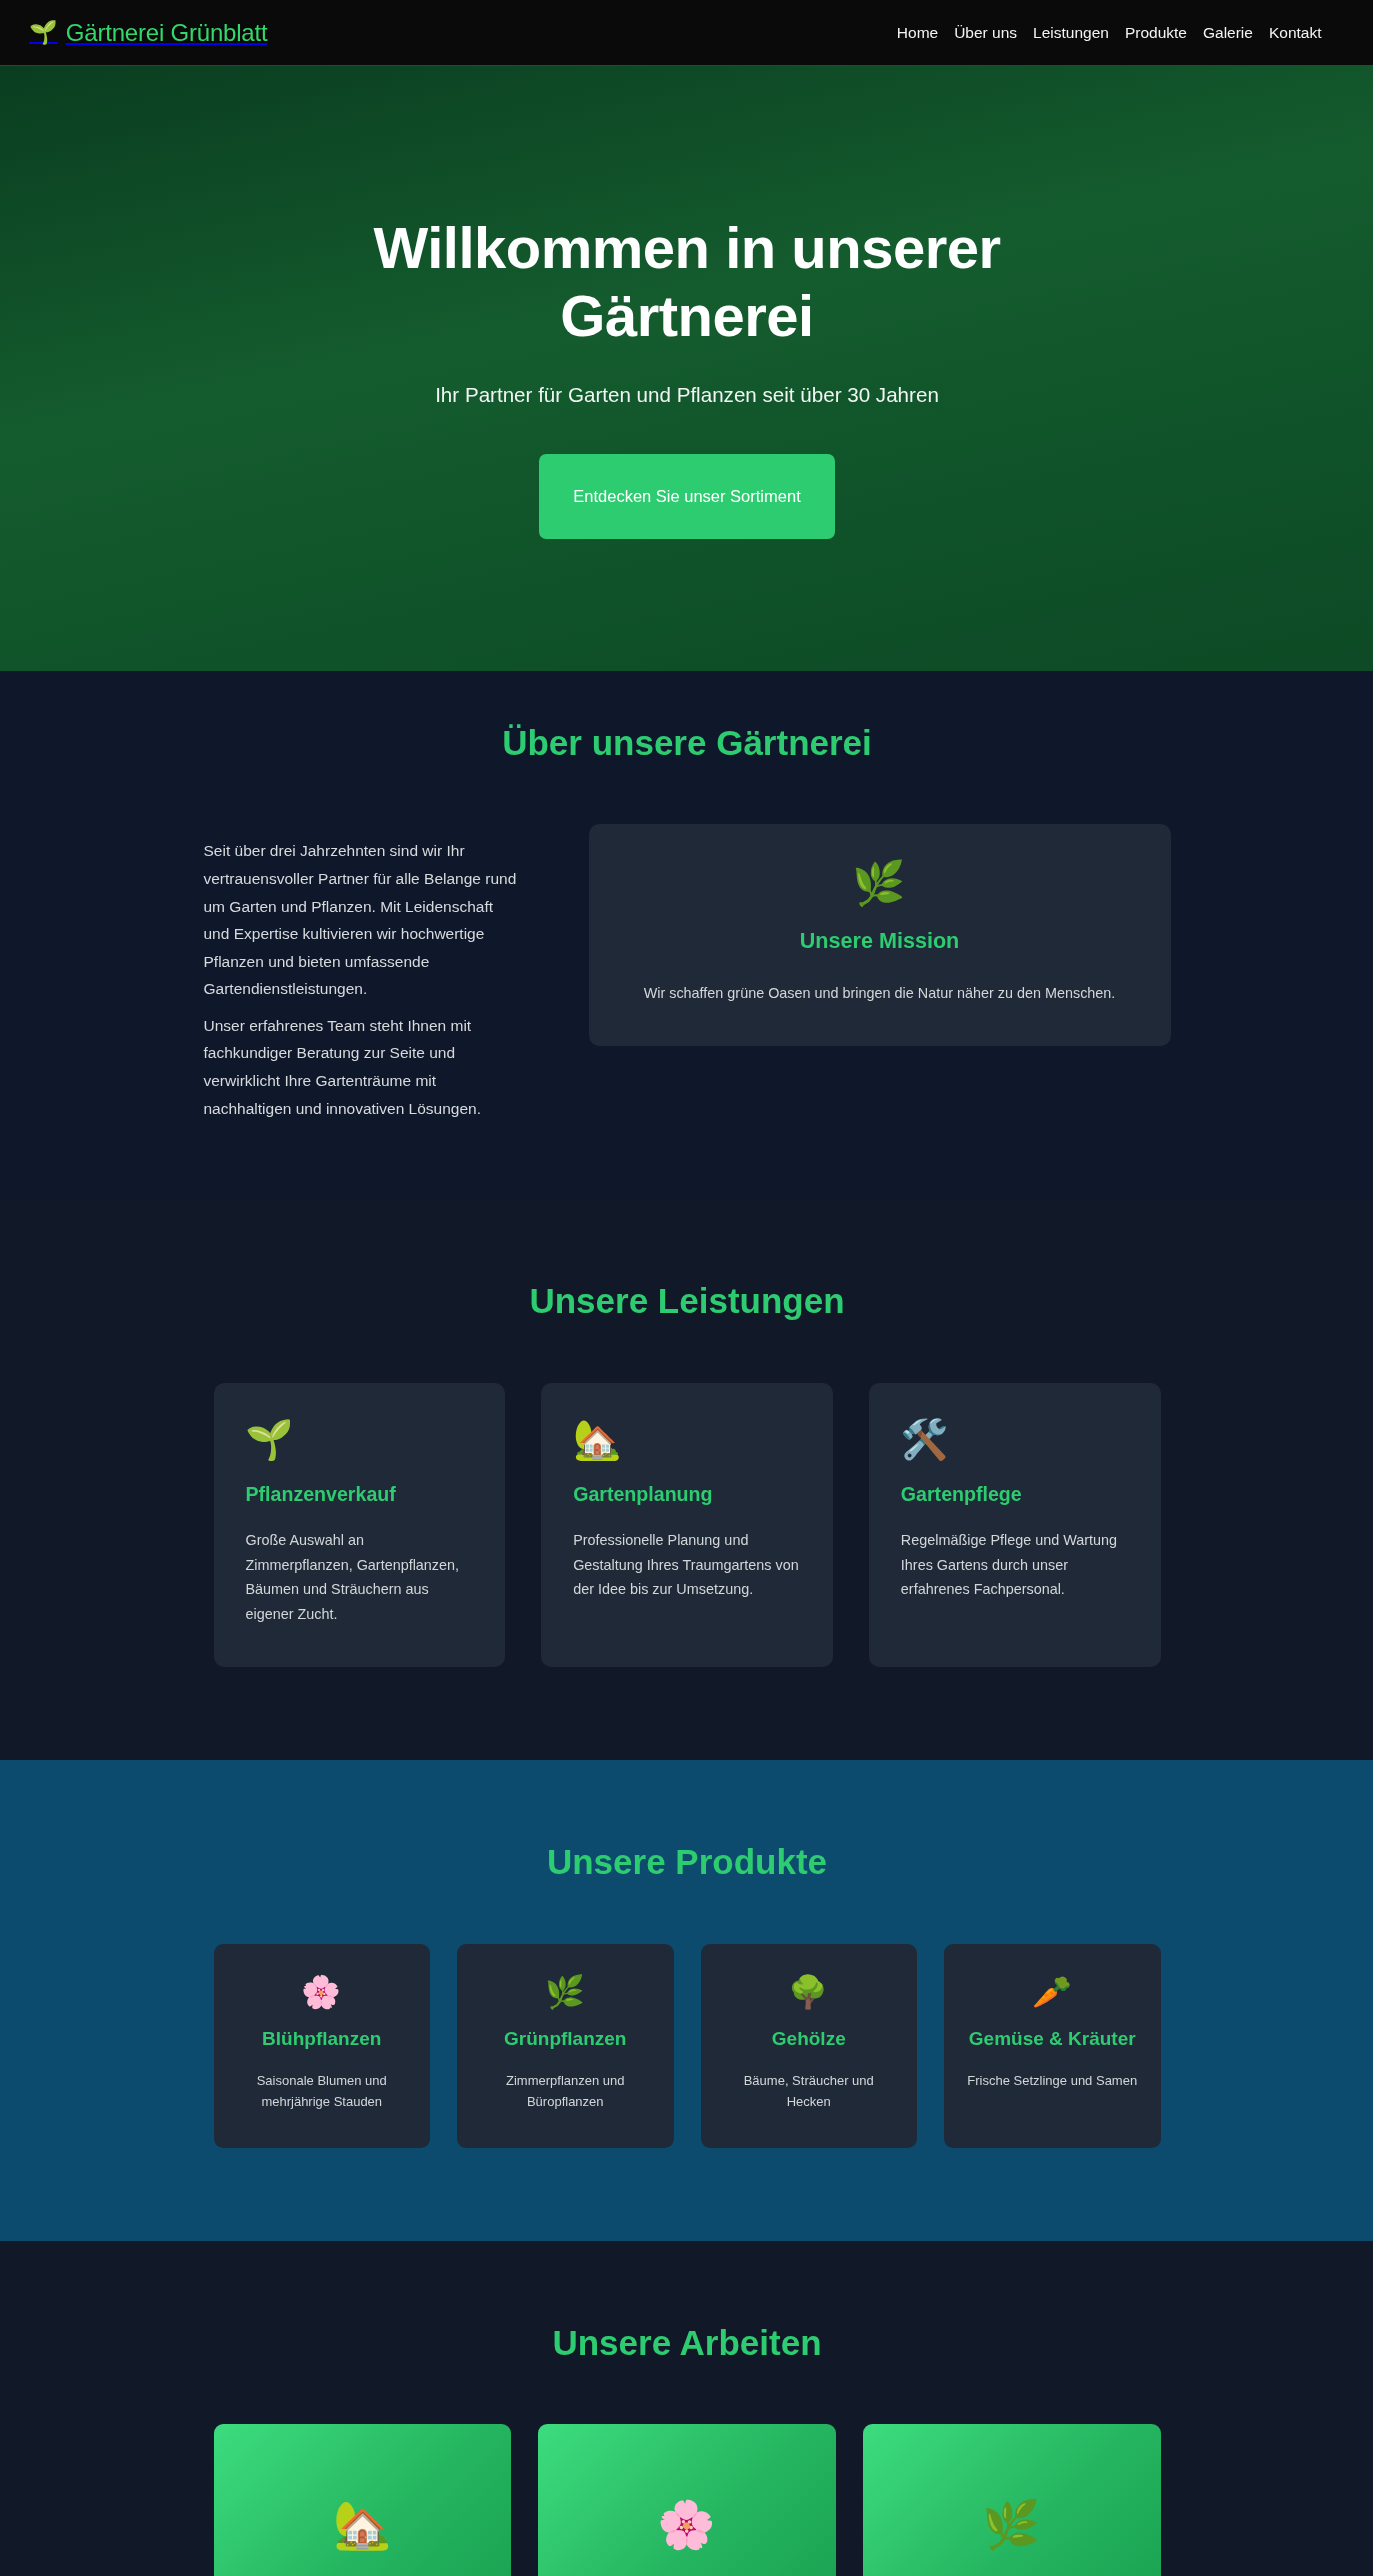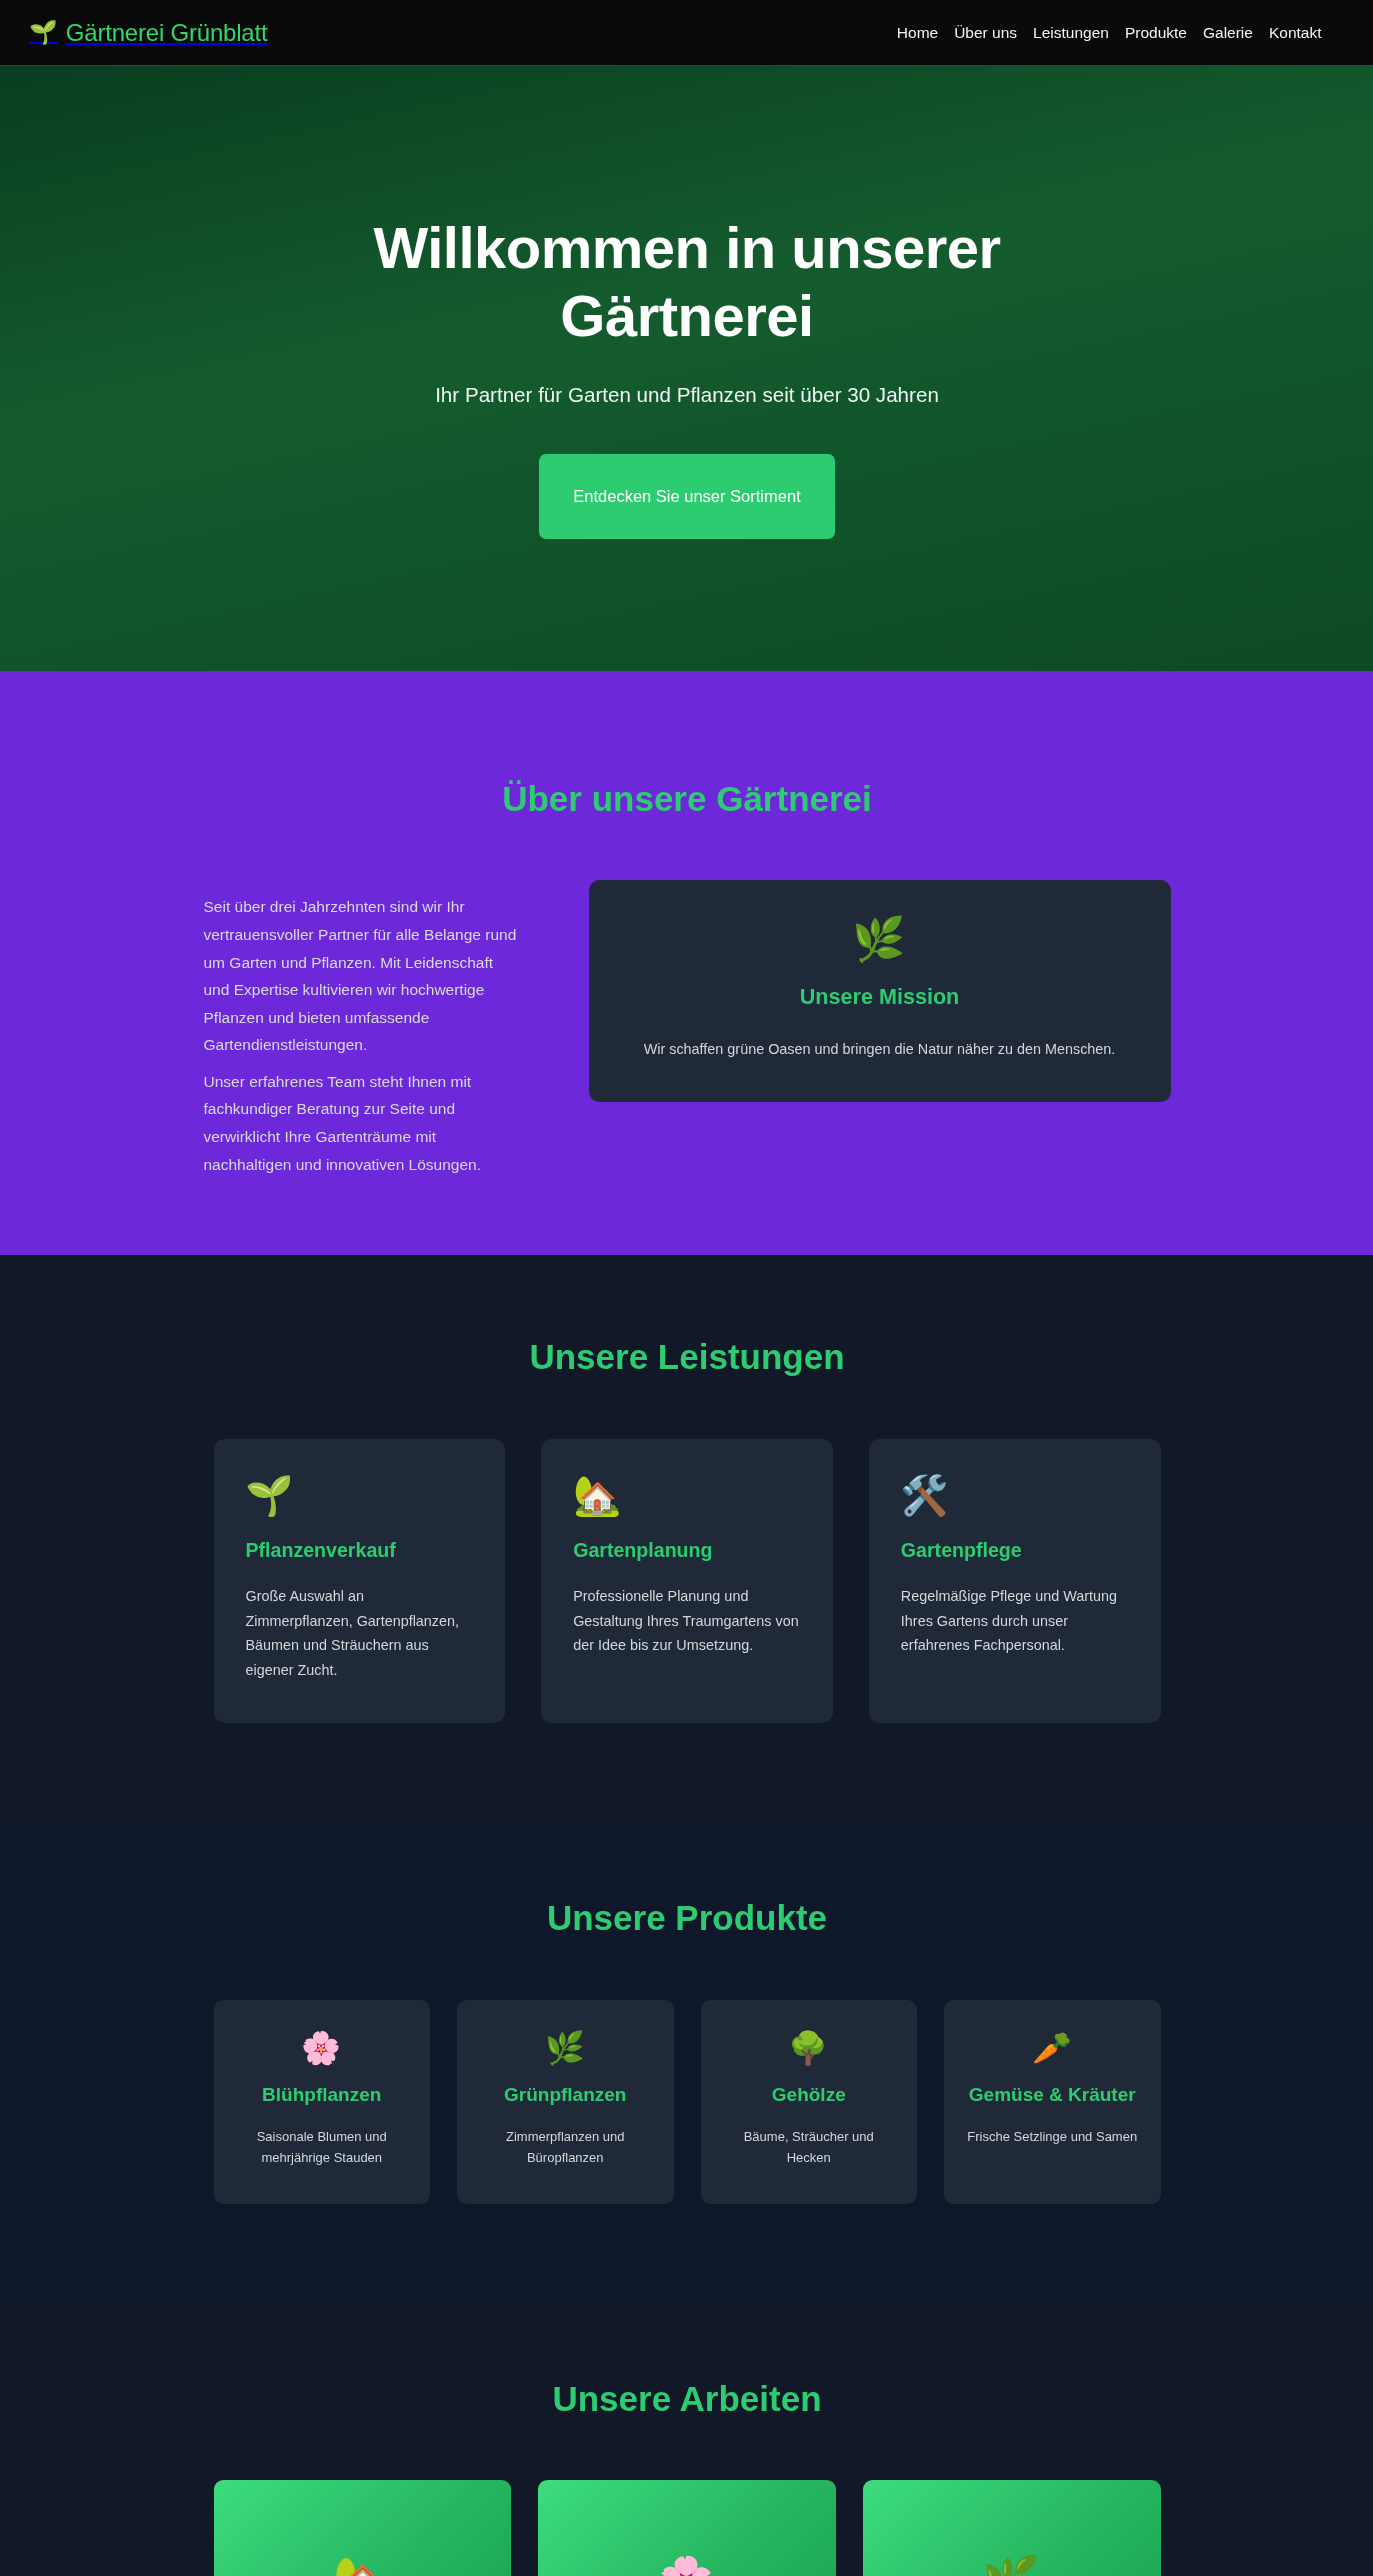--- a/index.html
+++ b/index.html
@@ -71,23 +71,23 @@
     border:none;
     border-radius:7.2px;
     font-size:16.5px;
     font-family:inherit;
     padding:33px 34px;
     cursor:pointer;
   }
 
   
   .section{ width:100%; }
-  .sec-about{ background:#6d28d9; padding:108px 0 77px; }
+  .sec-about{ background:#0f172a; padding:52px 0 77px; }
   .sec-services{ background:#111827; padding:82px 0 93px; }
-  .sec-products{ background:#0f172a; padding:82px 0 93px; }
+  .sec-products{ background:#0c4a6e; padding:82px 0 93px; }
   .sec-gallery{ background:#111827; padding:82px 0 93px; }
 
   .container{ width:1133px; margin:0 auto; padding:0 31px; }
 
   .sec-title{
     text-align:center;
     color:#2ecc71;
     font-size:35px;
     font-weight:bold;
     margin-bottom:0;

